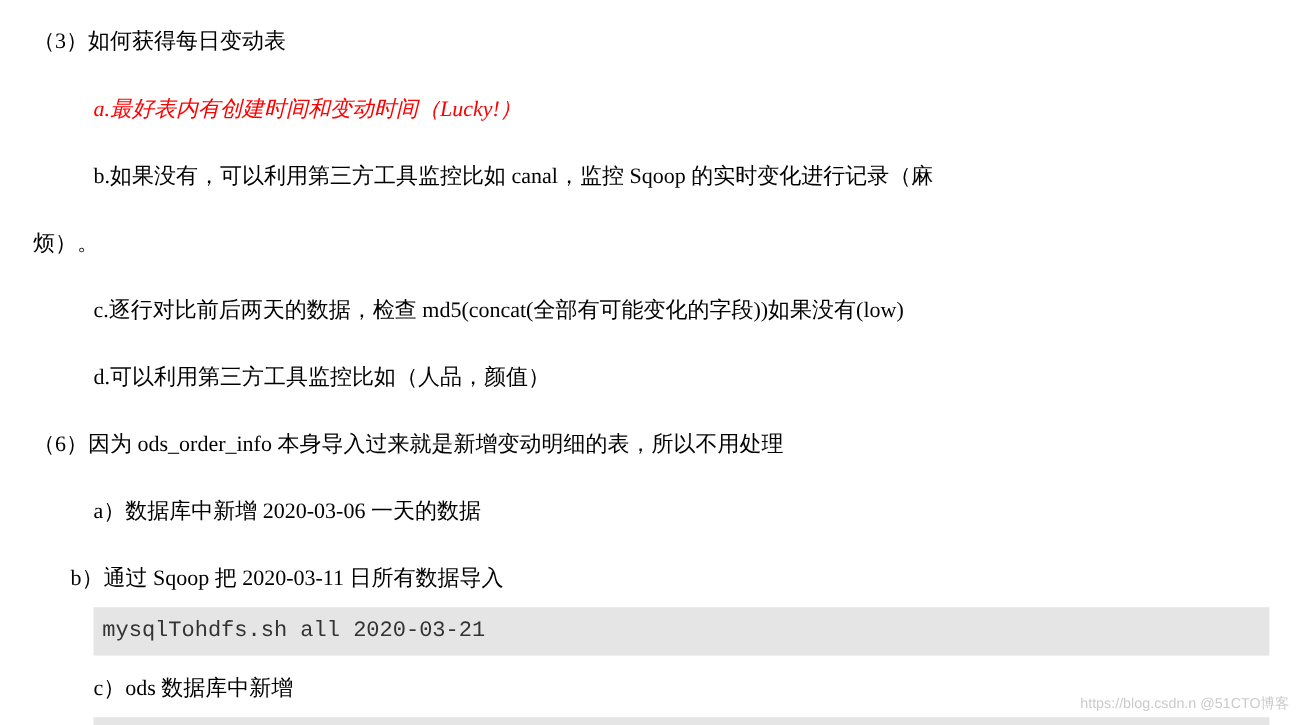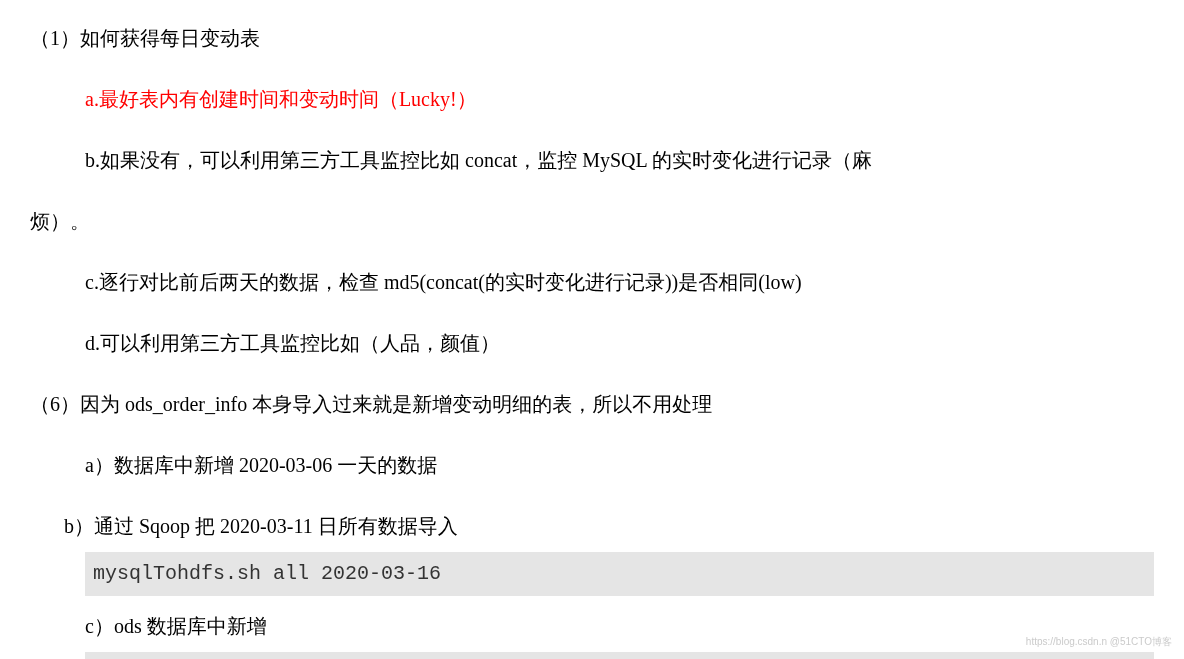--- a/index.html
+++ b/index.html
@@ -28,63 +28,64 @@
     }
     .sub-item-b-first {
       margin-left: 55px;
       display: inline;
     }
     .wrap-continue {
       margin-top: 25px;
     }
     .red {
       color: #ff0000;
+      font-style: italic;
     }
     .code-block {
       font-family: "Courier New", monospace;
       background: #e5e5e5;
       padding: 4px 8px;
       margin-left: 55px;
       margin-bottom: 12px;
       margin-top: 8px;
       font-size: 20px;
       color: #333;
       display: block;
       width: calc(100% - 55px);
     }
     .watermark {
       position: fixed;
       bottom: 8px;
       right: 12px;
       color: rgba(150,150,150,0.5);
-      font-size: 10px;
+      font-size: 13px;
       font-family: Arial, sans-serif;
     }
   </style>
 </head>
 <body>
 
-<div class="item-1">（1）如何获得每日变动表</div>
+<div class="item-1">（3）如何获得每日变动表</div>
 
 <div class="sub-item red">a.最好表内有创建时间和变动时间（Lucky!）</div>
 
 <div class="sub-item-b-wrap">
-  <div class="sub-item-b-first">b.如果没有，可以利用第三方工具监控比如 concat，监控 MySQL 的实时变化进行记录（麻</div>
+  <div class="sub-item-b-first">b.如果没有，可以利用第三方工具监控比如 canal，监控 Sqoop 的实时变化进行记录（麻</div>
   <div class="wrap-continue">烦）。</div>
 </div>
 
-<div class="sub-item" style="margin-top:25px;">c.逐行对比前后两天的数据，检查 md5(concat(的实时变化进行记录))是否相同(low)</div>
+<div class="sub-item" style="margin-top:25px;">c.逐行对比前后两天的数据，检查 md5(concat(全部有可能变化的字段))如果没有(low)</div>
 
 <div class="sub-item">d.可以利用第三方工具监控比如（人品，颜值）</div>
 
 <div class="item-1">（6）因为 ods_order_info 本身导入过来就是新增变动明细的表，所以不用处理</div>
 
 <div class="sub-item">a）数据库中新增 2020-03-06 一天的数据</div>
 
 <div class="sub-item" style="margin-bottom:8px;margin-left:34px;">b）通过 Sqoop 把 2020-03-11 日所有数据导入</div>
 
-<div class="code-block">mysqlTohdfs.sh all 2020-03-16</div>
+<div class="code-block">mysqlTohdfs.sh all 2020-03-21</div>
 
 <div class="sub-item" style="margin-bottom:8px;margin-top:12px;">c）ods 数据库中新增</div>
 
 <div class="code-block">hdfs_to_ods_db.sh all 2020-03-11</div>
 
 <div class="watermark">https://blog.csdn.n @51CTO博客</div>
 
 </body></html>

